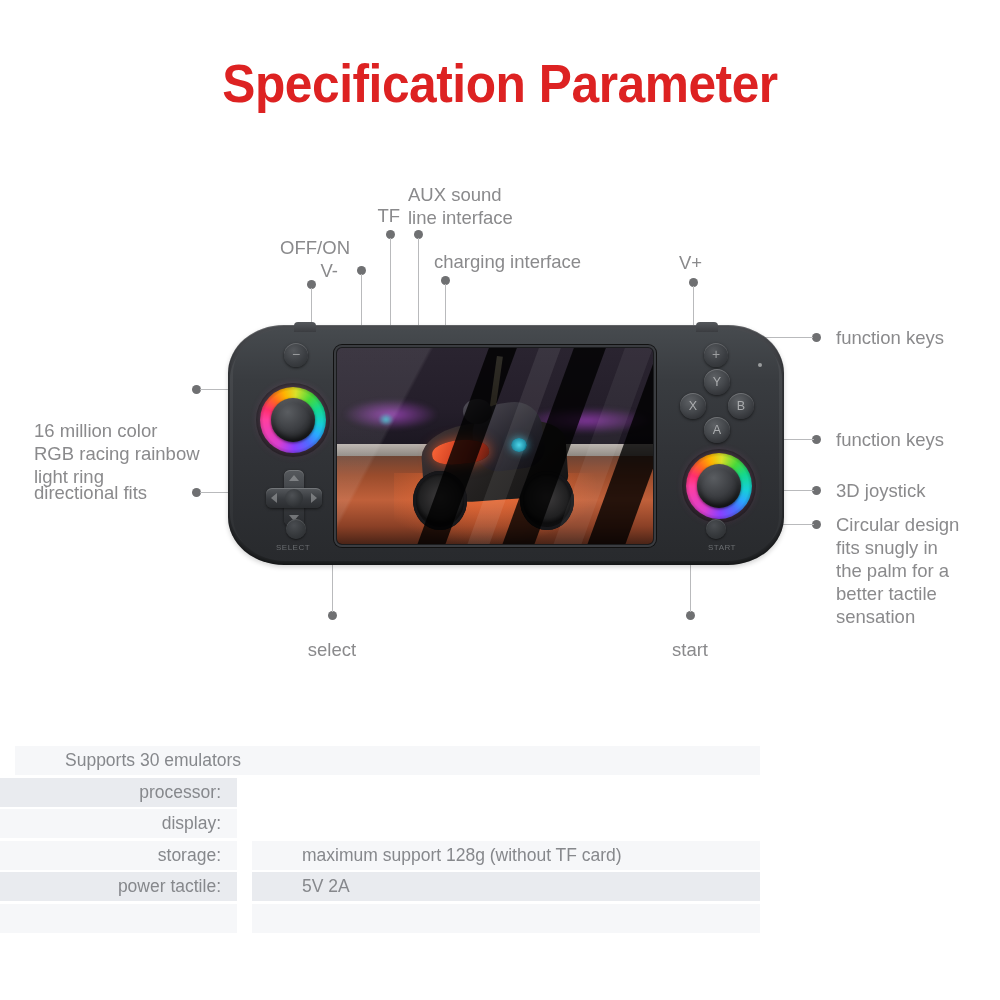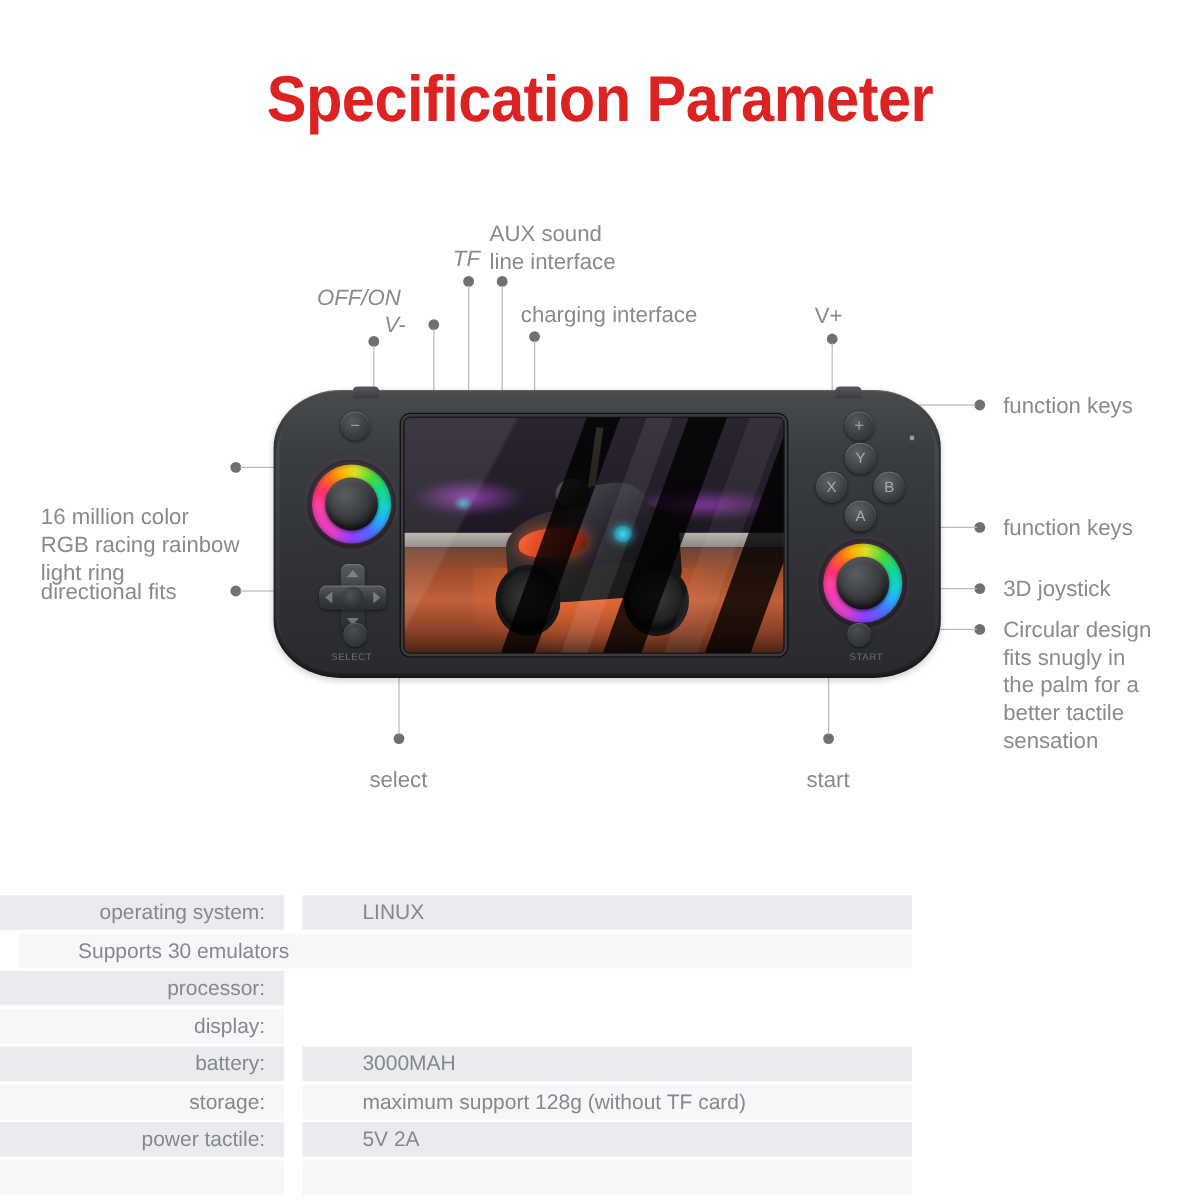--- a/index.html
+++ b/index.html
@@ -32,21 +32,21 @@
 
   
   .callout {
     position: absolute;
     color: #8a8a8c;
     font-size: 18.5px;
     line-height: 23px;
     font-family: "Liberation Sans", sans-serif;
     white-space: pre-line;
   }
-  .callout.right-al { text-align: right; font-style: italic; }
+  .callout.right-al { text-align: right; }
   .callout.center-al { text-align: center; }
 
   
   .dot {
     position: absolute;
     width: 9px; height: 9px;
     border-radius: 50%;
     background: #6f7072;
   }
   .lead-h, .lead-v {
@@ -353,21 +353,21 @@
   .spec-row.shade-light .spec-key,
   .spec-row.shade-light .spec-val { background: #f6f7f9; }
 </style>
 </head>
 <body>
 
 <div id="page">
 
   <div class="title">Specification Parameter</div>
 
-  <div class="callout right-al" style="left:244px; top:236px; width:90px;">OFF/ON</div>
+  <div class="callout right-al" style="left:260px; top:236px; width:90px;">OFF/ON</div>
   <div class="callout right-al" style="left:258px; top:259px; width:80px;">V-</div>
   <div class="callout right-al" style="left:340px; top:204px; width:60px;">TF</div>
   <div class="callout" style="left:408px; top:183px; width:180px;">AUX sound
 line interface</div>
   <div class="callout" style="left:434px; top:250px; width:200px;">charging interface</div>
   <div class="callout" style="left:679px; top:251px; width:50px;">V+</div>
 
   <div class="dot" style="left:307px; top:280px;"></div>
   <div class="lead-v" style="left:311px; top:288px; height:40px;"></div>
 
@@ -483,41 +483,31 @@
 
     <div class="rgb-ring" id="stick-right"></div>
 
     <div class="smallkey sel"></div>
     <div class="smalltxt sel">SELECT</div>
     <div class="smallkey sta"></div>
     <div class="smalltxt sta">START</div>
   </div>
 
   <div id="spec">
-    <div class="spec-row shade-dark">
-      <div class="spec-key">operating system:</div>
-      <div class="spec-gap"></div>
-      <div class="spec-val">LINUX</div>
-    </div>
     <div class="spec-row shade-light">
       <div class="spec-gap"></div>
       <div class="spec-val">Supports 30 emulators</div>
     </div>
     <div class="spec-row shade-dark">
       <div class="spec-key">processor:</div>
       <div class="spec-gap"></div>
     </div>
     <div class="spec-row shade-light">
       <div class="spec-key">display:</div>
       <div class="spec-gap"></div>
-    </div>
-    <div class="spec-row shade-dark">
-      <div class="spec-key">battery:</div>
-      <div class="spec-gap"></div>
-      <div class="spec-val">3000MAH</div>
     </div>
     <div class="spec-row shade-light">
       <div class="spec-key">storage:</div>
       <div class="spec-gap"></div>
       <div class="spec-val">maximum support 128g (without TF card)</div>
     </div>
     <div class="spec-row shade-dark">
       <div class="spec-key">power tactile:</div>
       <div class="spec-gap"></div>
       <div class="spec-val">5V 2A</div>

